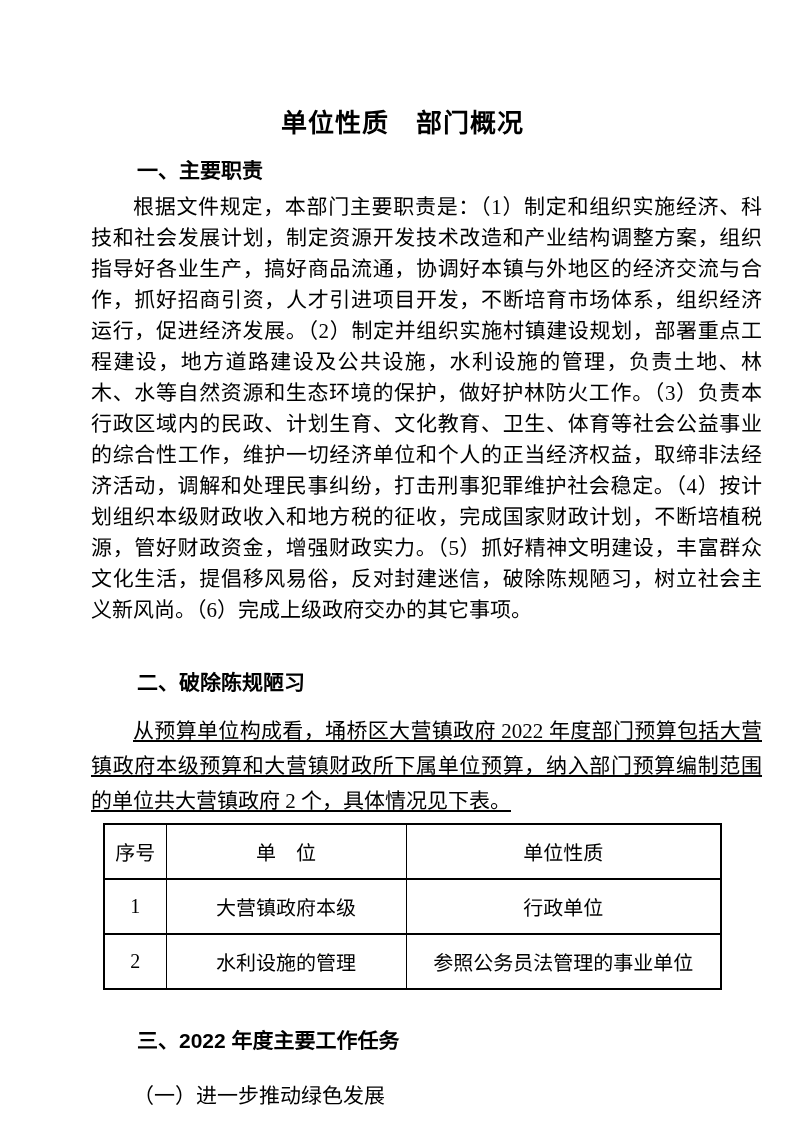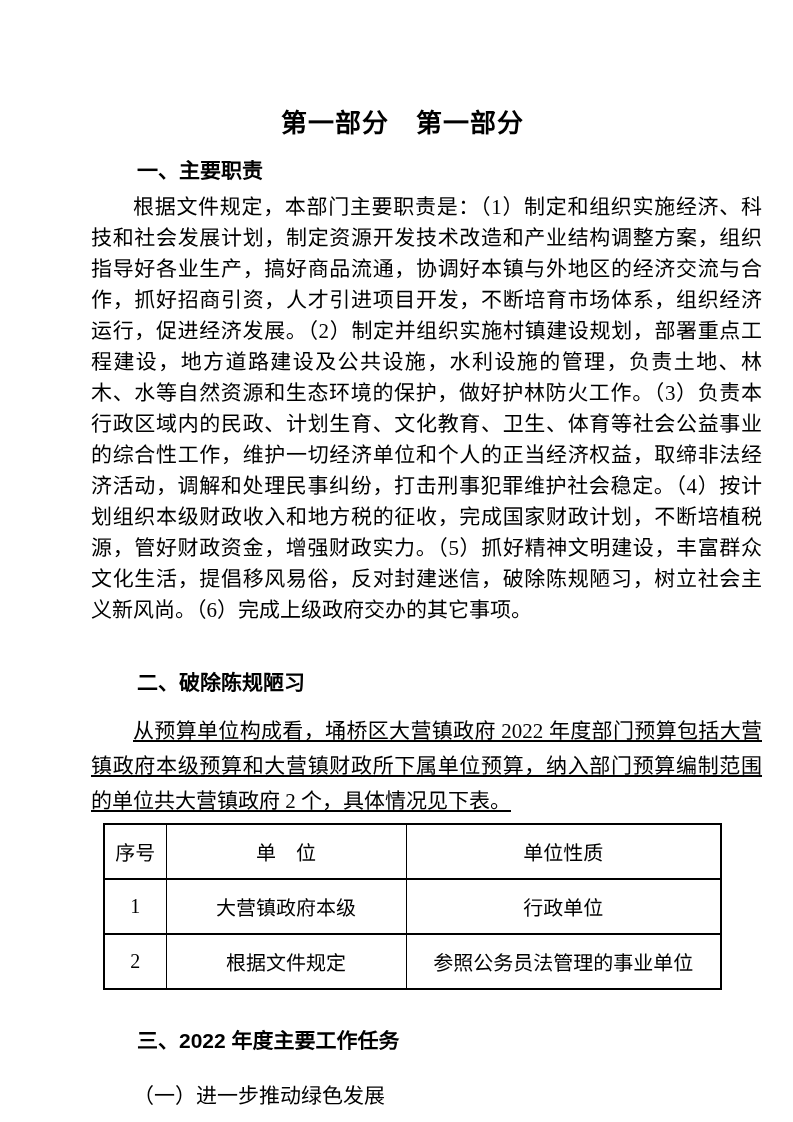--- a/index.html
+++ b/index.html
@@ -76,21 +76,21 @@
     font-family: Liberation Mono, monospace;
     font-size: 21px;
     line-height: 28px;
   }
 </style>
 </head>
 <body>
 
 <div class="page">
 
-  <h1 class="doc-title">第一部分　第一部分</h1>
+  <h1 class="doc-title">单位性质　部门概况</h1>
 
   <h2 class="sec-heading s1-heading">一、主要职责</h2>
 
   <p class="body-para p1">根据文件规定，本部门主要职责是：（1）制定和组织实施经济、科技和社会发展计划，制定资源开发技术改造和产业结构调整方案，组织指导好各业生产，搞好商品流通，协调好本镇与外地区的经济交流与合作，抓好招商引资，人才引进项目开发，不断培育市场体系，组织经济运行，促进经济发展。（2）制定并组织实施村镇建设规划，部署重点工程建设，地方道路建设及公共设施，水利设施的管理，负责土地、林木、水等自然资源和生态环境的保护，做好护林防火工作。（3）负责本行政区域内的民政、计划生育、文化教育、卫生、体育等社会公益事业的综合性工作，维护一切经济单位和个人的正当经济权益，取缔非法经济活动，调解和处理民事纠纷，打击刑事犯罪维护社会稳定。（4）按计划组织本级财政收入和地方税的征收，完成国家财政计划，不断培植税源，管好财政资金，增强财政实力。（5）抓好精神文明建设，丰富群众文化生活，提倡移风易俗，反对封建迷信，破除陈规陋习，树立社会主义新风尚。（6）完成上级政府交办的其它事项。</p>
 
   <h2 class="sec-heading s2-heading">二、破除陈规陋习</h2>
 
   <p class="body-para p2">从预算单位构成看，埇桥区大营镇政府 2022 年度部门预算包括大营镇政府本级预算和大营镇财政所下属单位预算，纳入部门预算编制范围的单位共大营镇政府 2 个，具体情况见下表。</p>
 
   <table class="units">
@@ -107,21 +107,21 @@
       </tr>
     </thead>
     <tbody>
       <tr>
         <td>1</td>
         <td>大营镇政府本级</td>
         <td>行政单位</td>
       </tr>
       <tr>
         <td>2</td>
-        <td>根据文件规定</td>
+        <td>水利设施的管理</td>
         <td>参照公务员法管理的事业单位</td>
       </tr>
     </tbody>
   </table>
 
   <h2 class="sec-heading s3-heading">三、2022 年度主要工作任务</h2>
 
   <p class="sub-item">（一）进一步推动绿色发展</p>
 
 </div>

